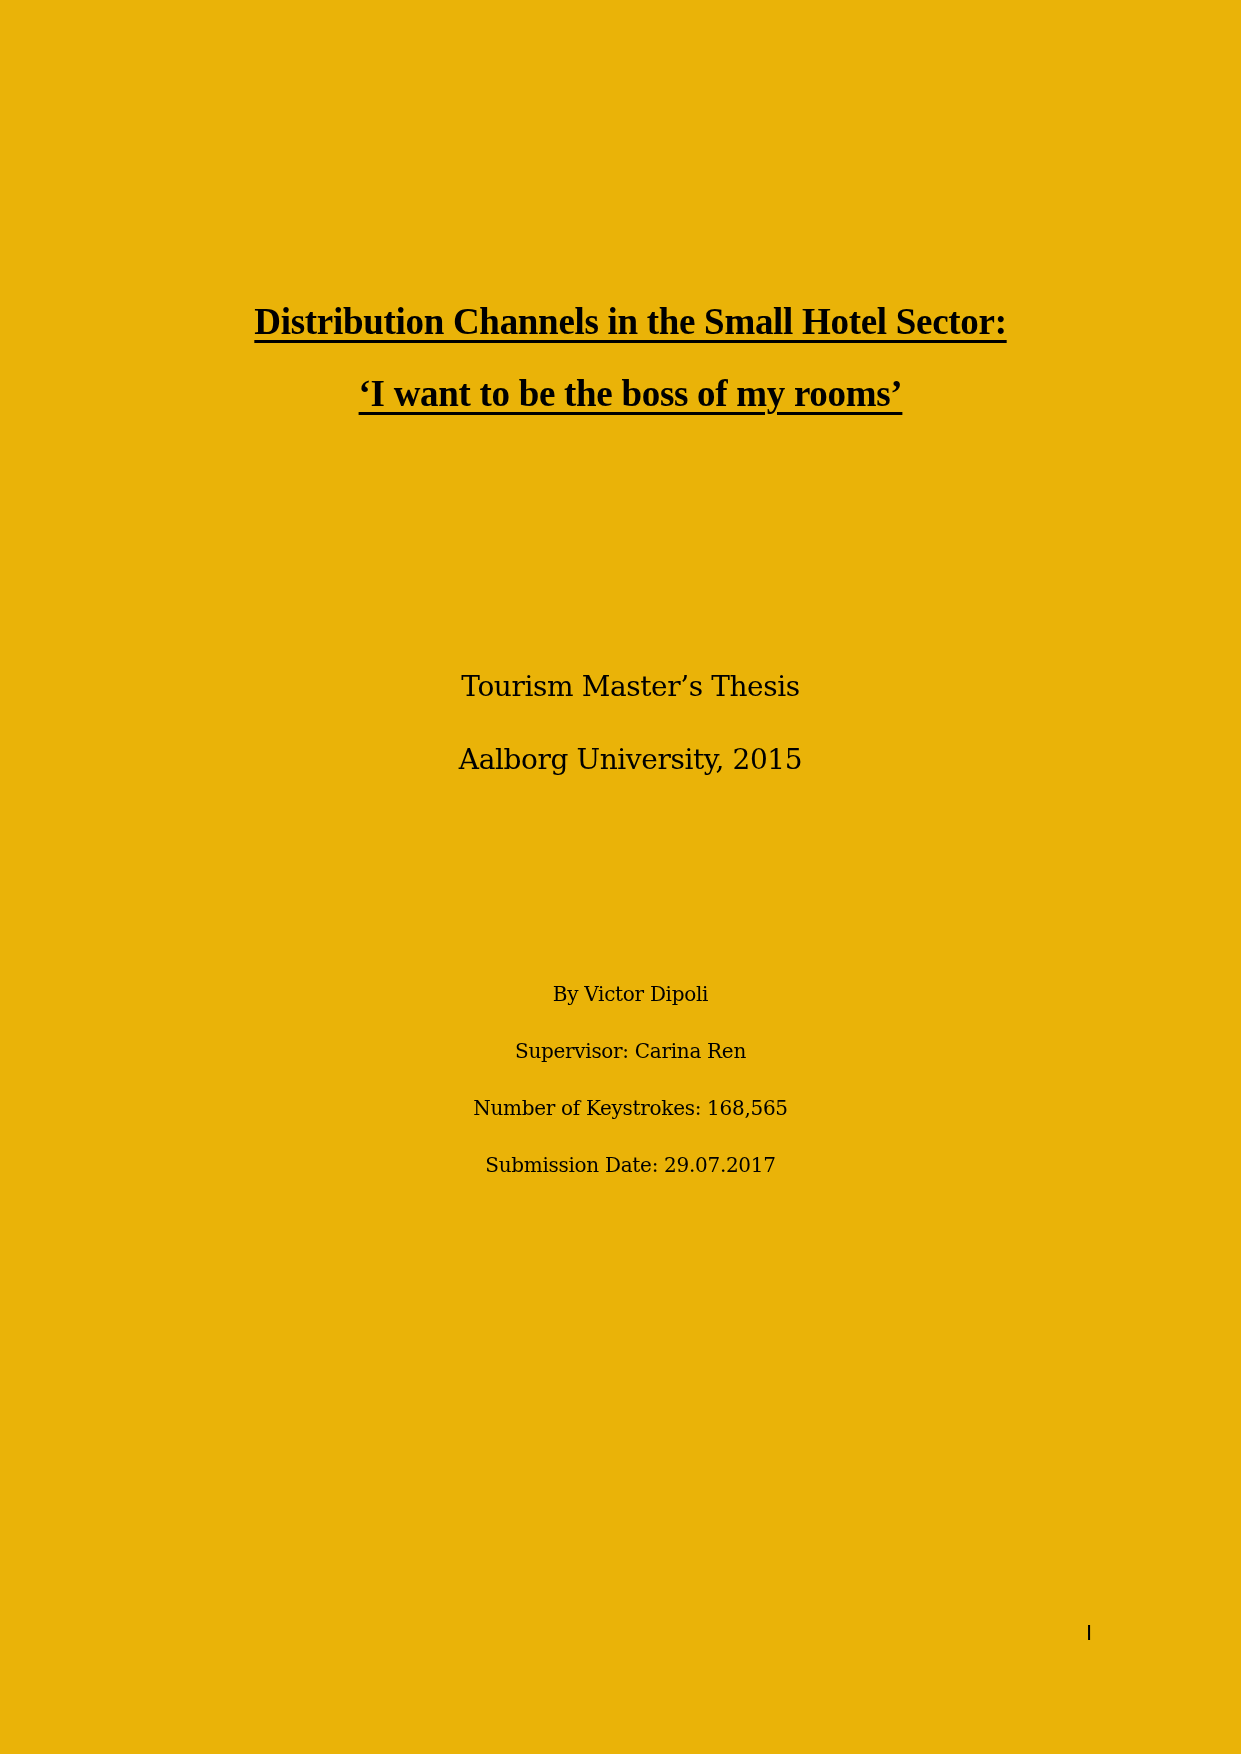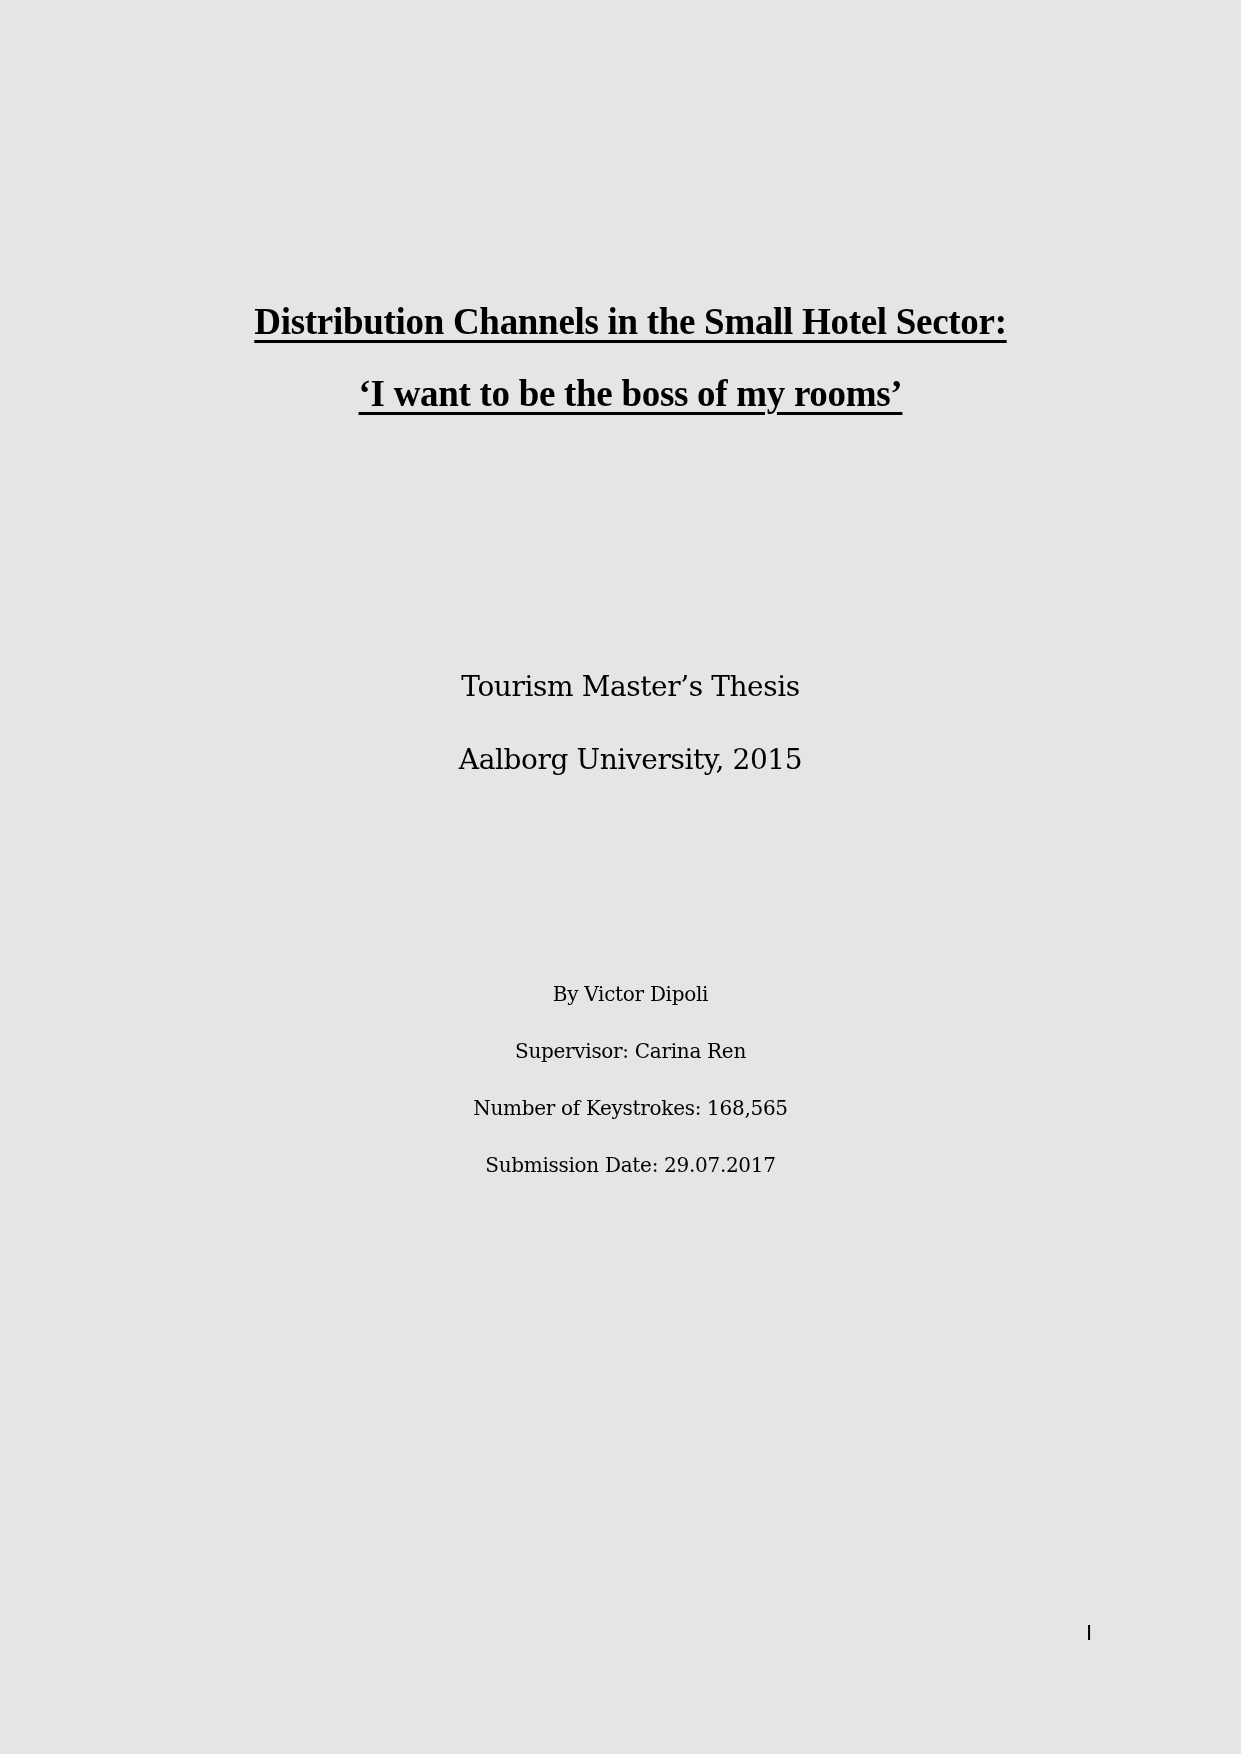--- a/index.html
+++ b/index.html
@@ -12,21 +12,21 @@
       height: 1754px;
       position: relative;
       overflow: hidden;
       color: #000000;
     }
     .page {
       position: absolute;
       left: 0; top: 0;
       width: 1241px;
       height: 1754px;
-      background: #e5e5e5;
+      background: #eab308;
     }
     .line {
       position: absolute;
       left: 0;
       width: 1241px;
       text-align: center;
       white-space: nowrap;
     }
     .title {
       font-family: "Liberation Serif", serif;

